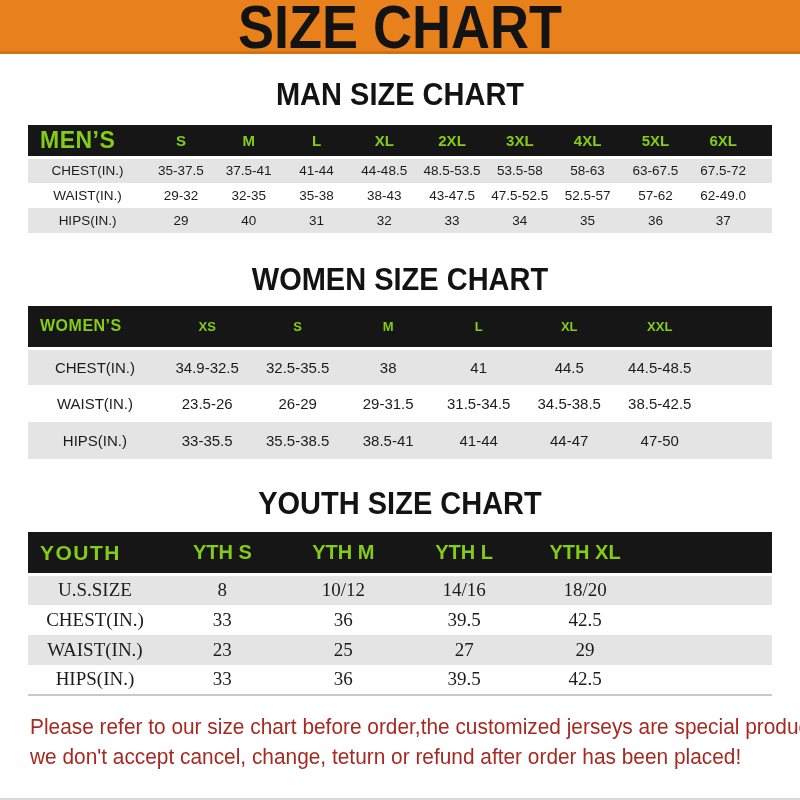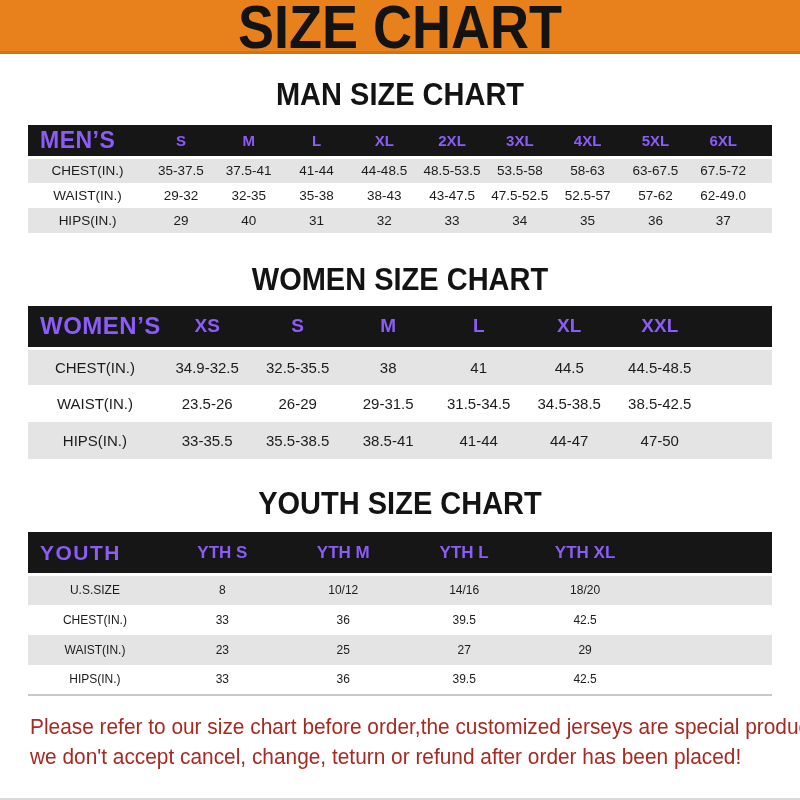--- a/index.html
+++ b/index.html
@@ -46,47 +46,47 @@
   #sec-youth .section-heading{margin-top:28px;margin-bottom:12px;}
 
   table.size-table{
     width:744px;
     margin:0 28px;
     border-collapse:collapse;
     table-layout:fixed;
   }
   table.size-table thead th{
     background:var(--bar);
-    color:#8b5cf6;
+    color:#84cc16;
     border-bottom:3px solid #ffffff;
     font-weight:700;
     text-align:center;
     padding:0;
   }
   th.tbl-label{
     text-align:left !important;
     padding-left:12px !important;
     letter-spacing:.5px;
     white-space:nowrap;
   }
   .men thead th{height:31px;font-size:15px;}
   .men th.tbl-label{font-size:23px;}
-  .women thead th{height:41px;font-size:19px;}
-  .women th.tbl-label{font-size:24px;}
-  .youth thead th{height:41px;font-size:17px;}
+  .women thead th{height:41px;font-size:13px;}
+  .women th.tbl-label{font-size:16px;}
+  .youth thead th{height:41px;font-size:20px;}
   .youth th.tbl-label{font-size:21px;letter-spacing:1.5px;margin-top:11px;}
 
   table.size-table tbody td{
     text-align:center;
     color:#1c1c1c;
     padding:0;
   }
   .men tbody tr{height:25px;font-size:13.5px;}
   .women tbody tr{height:37px;font-size:15px;}
-  .youth tbody tr{height:30px;font-size:12px;}
+  .youth tbody tr{height:30px;font-size:19px;font-family:Liberation Serif, serif;}
   table.size-table tbody tr:nth-child(odd){background:var(--stripe);}
   td.row-label{white-space:nowrap;margin-left:24px;}
   table.youth{border-bottom:2px solid #c9c9c9;}
 
   .note{
     margin:16px 0 0 30px;
     color:var(--note);
     font-size:21.5px;
     line-height:30px;
     transform:scaleX(.97);

